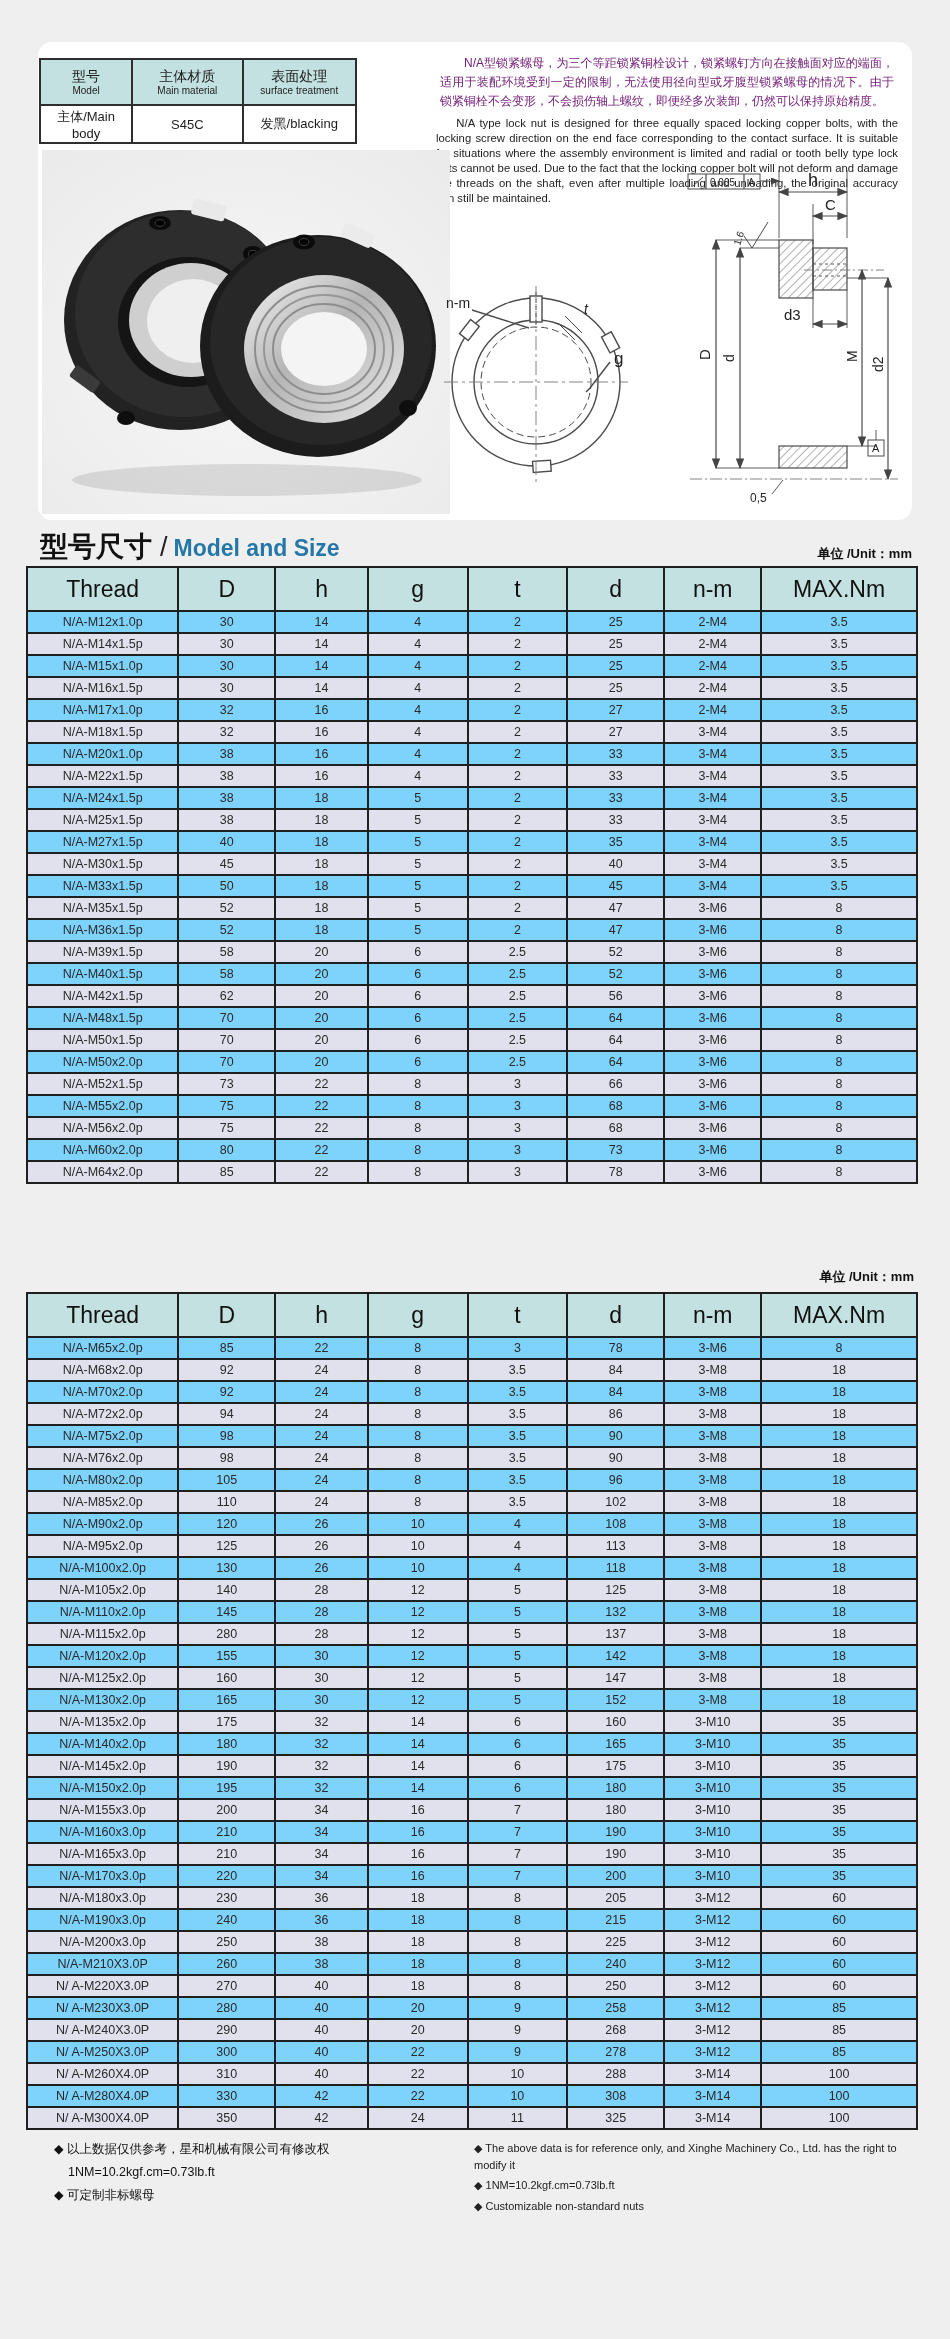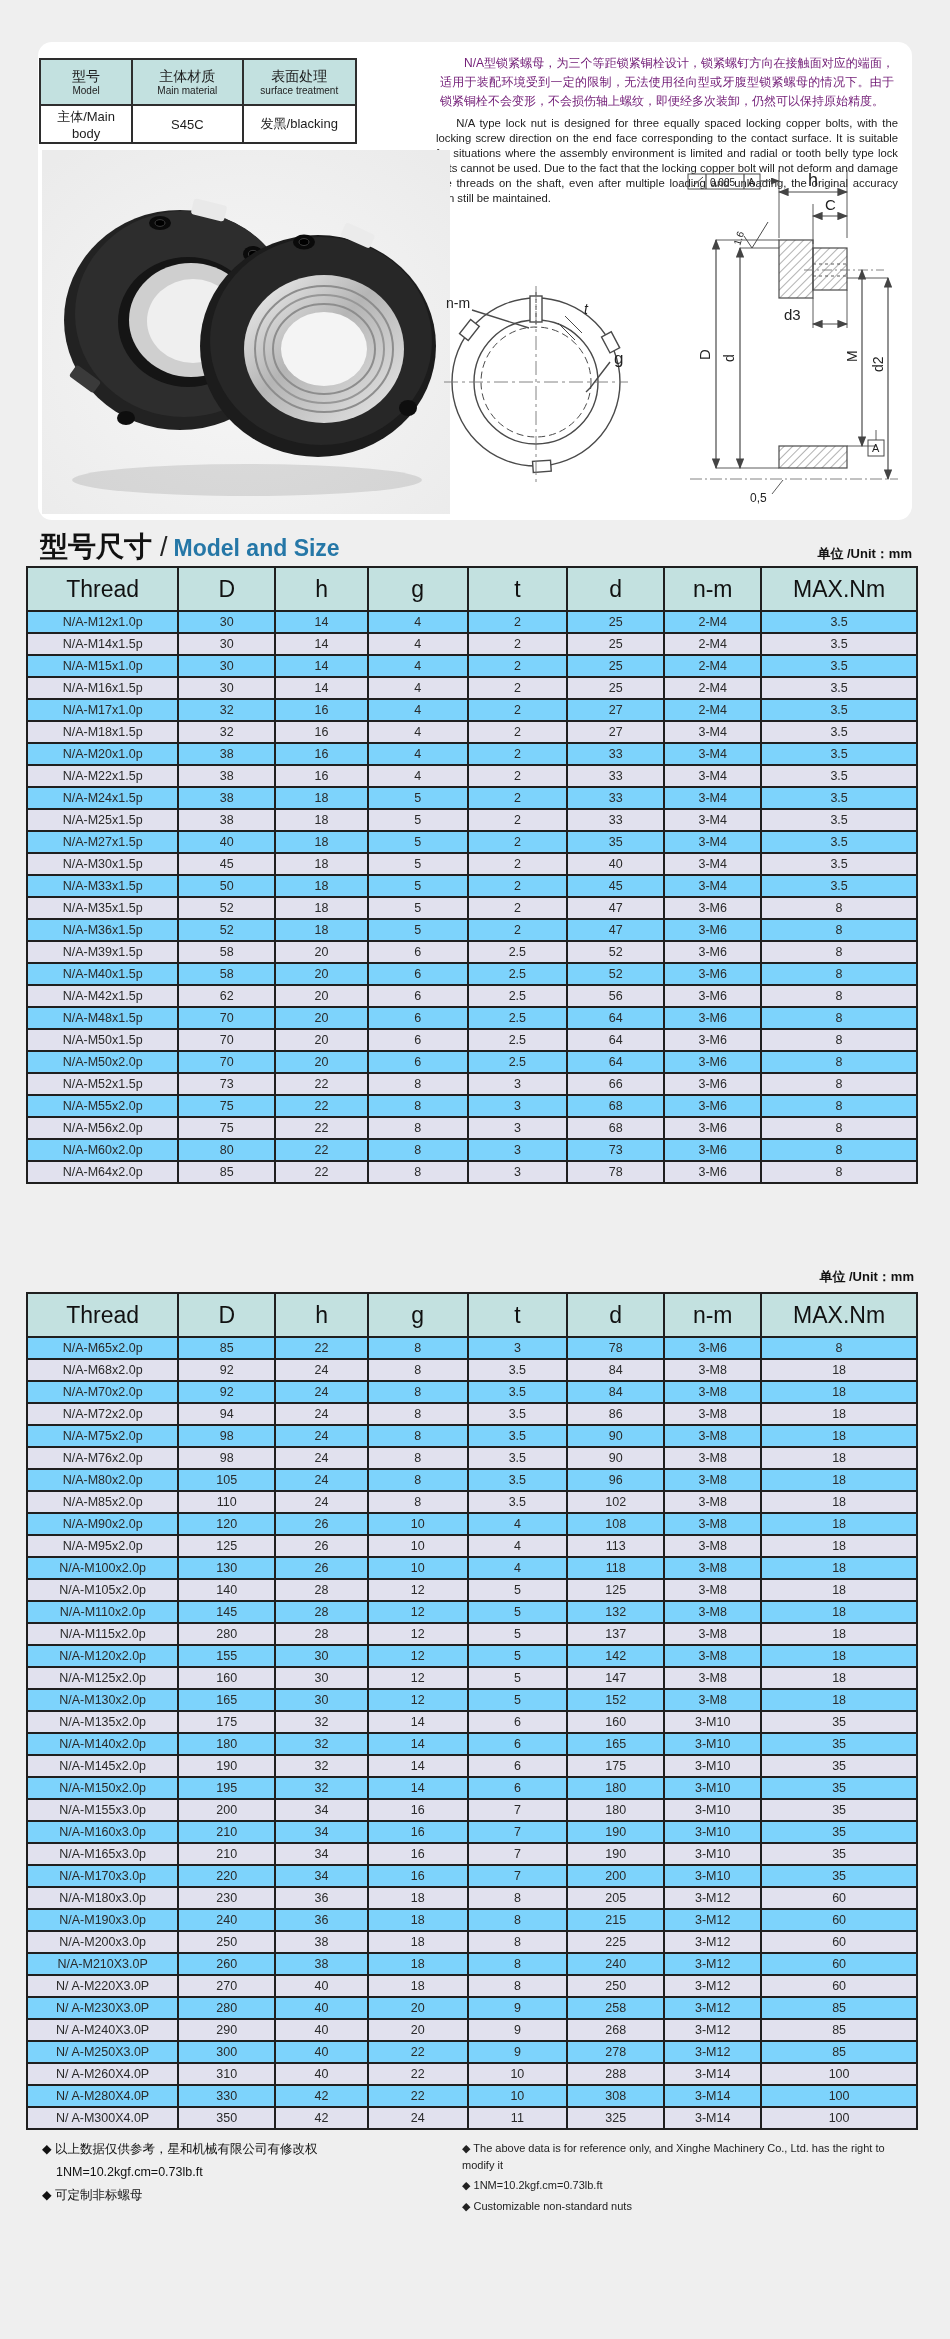--- a/index.html
+++ b/index.html
@@ -34,21 +34,21 @@
   .spec-table{position:absolute;left:26px;width:892px;border-collapse:collapse;table-layout:fixed;background:#7dd3fc;}
   .spec-table th,.spec-table td{border:2px solid #1f1f1f;text-align:center;vertical-align:middle;overflow:hidden;white-space:nowrap;}
   .spec-table th{background:#c3e1e0;height:40px;font-size:23px;font-weight:normal;color:#111;}
   .spec-table td{height:20px;font-size:12.5px;color:#2a2a2a;padding:0 2px;}
   .spec-table tbody tr:nth-child(even) td{background:#e1e1ee;}
   #table1{top:566px;}
   #table2{top:1292px;}
   
   .footnotes{position:absolute;left:42px;top:2140px;width:872px;display:flex;}
   .foot-col{display:flex;flex-direction:column;gap:4px;}
-  .foot-col.left{width:420px;font-size:12.5px;color:#111;}
+  .foot-col.left{width:420px;font-size:12.5px;color:#111;margin-left:12px;}
   .foot-col.right{flex:1;font-size:11px;color:#222;justify-content:center;}
   .foot-line{line-height:1.5;}
   .foot-line.indent{padding-left:14px;}
 </style>
 </head>
 <body>
 
 <div class="page">
 
   <div class="card">

